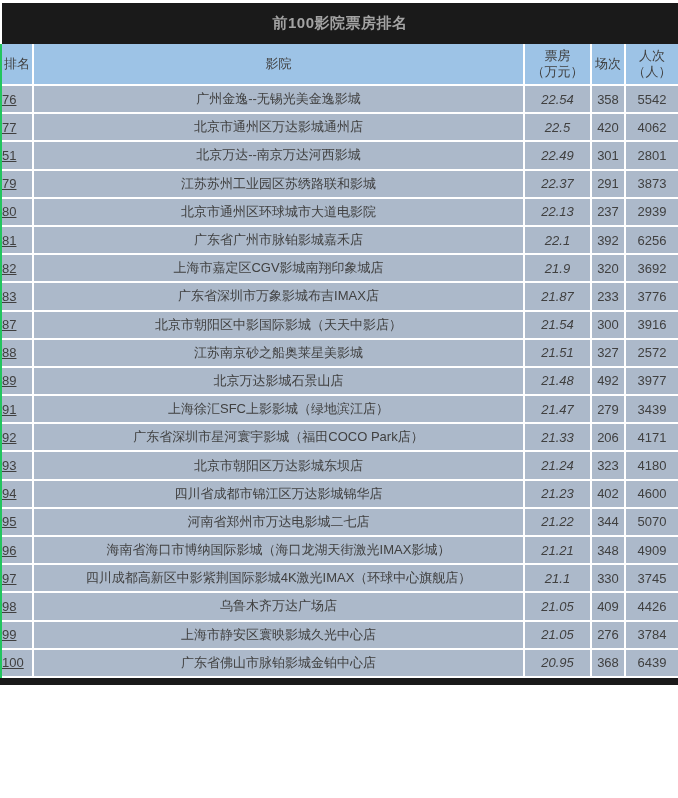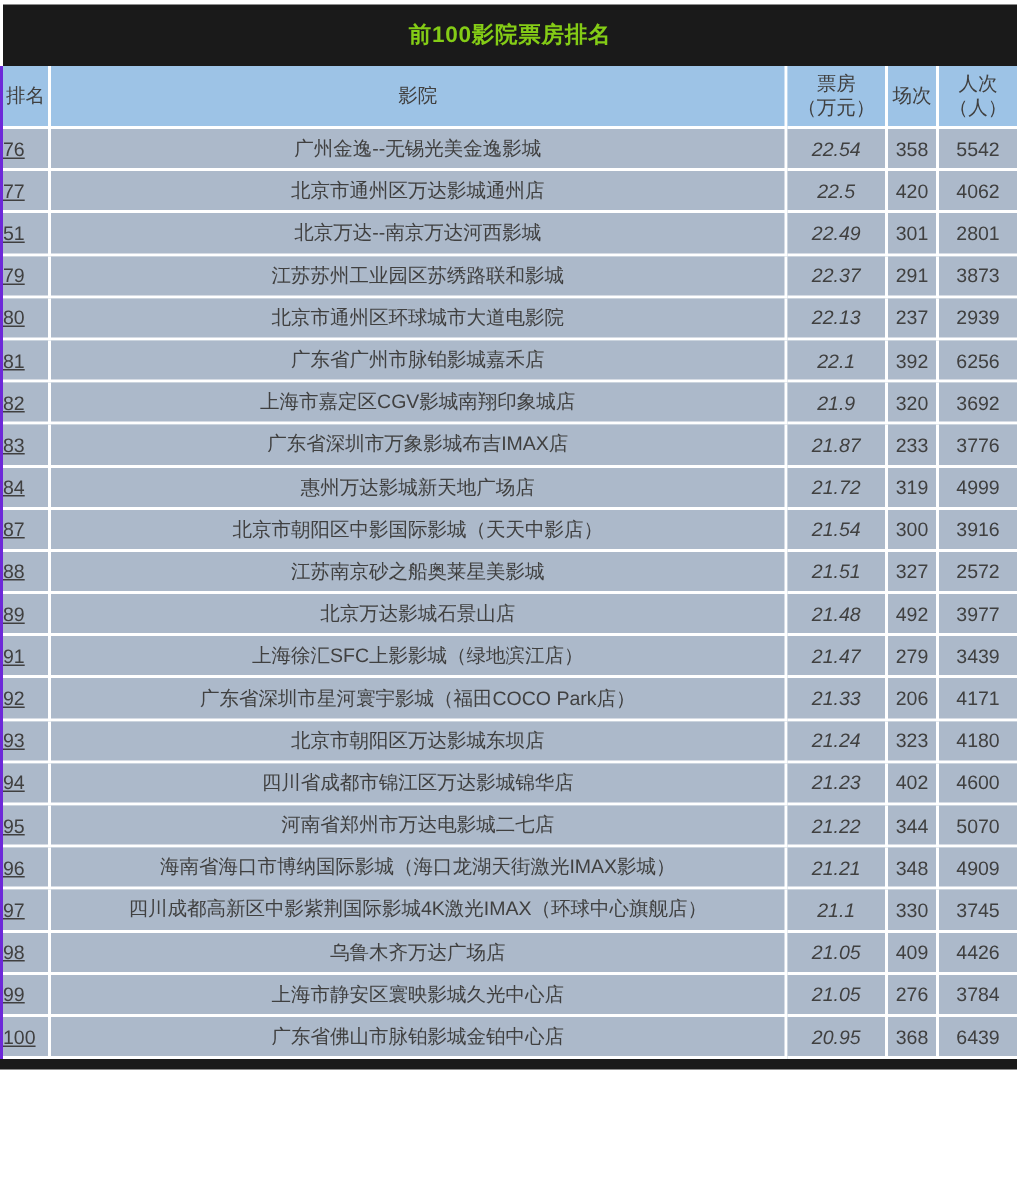--- a/index.html
+++ b/index.html
@@ -18,28 +18,28 @@
     margin-top: 3px;
     margin-left: 2px;
     width: 676px;
     height: 41px;
     background: #1a1a1a;
     display: flex;
     align-items: center;
     justify-content: center;
   }
   .title-bar .title {
-    color: #84cc16;
+    color: #a3a3a3;
     font-size: 15px;
     font-weight: bold;
     letter-spacing: 0.5px;
   }
   .table-wrap {
     width: 678px;
-    border-left: 2px solid #6d28d9;
+    border-left: 2px solid #22c55e;
   }
   table {
     width: 676px;
     table-layout: fixed;
     border-collapse: separate;
     border-spacing: 0;
   }
   col.c-rank   { width: 32px;  }
   col.c-name   { width: 491px; }
   col.c-gross  { width: 67px;  }
@@ -162,27 +162,20 @@
   </tr>
 
   <tr>
     <td class="rank-cell">83</td>
     <td class="name-cell">广东省深圳市万象影城布吉IMAX店</td>
     <td class="gross-cell">21.87</td>
     <td class="shows-cell">233</td>
     <td class="people-cell">3776</td>
   </tr>
 
-  <tr>
-    <td class="rank-cell">84</td>
-    <td class="name-cell">惠州万达影城新天地广场店</td>
-    <td class="gross-cell">21.72</td>
-    <td class="shows-cell">319</td>
-    <td class="people-cell">4999</td>
-  </tr>
 
 
 
   <tr>
     <td class="rank-cell">87</td>
     <td class="name-cell">北京市朝阳区中影国际影城（天天中影店）</td>
     <td class="gross-cell">21.54</td>
     <td class="shows-cell">300</td>
     <td class="people-cell">3916</td>
   </tr>

